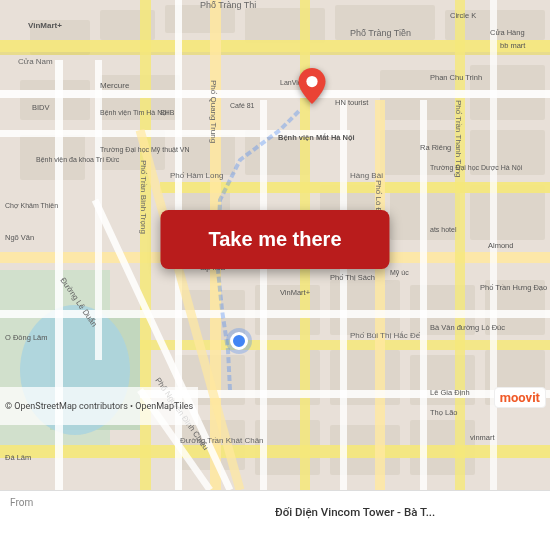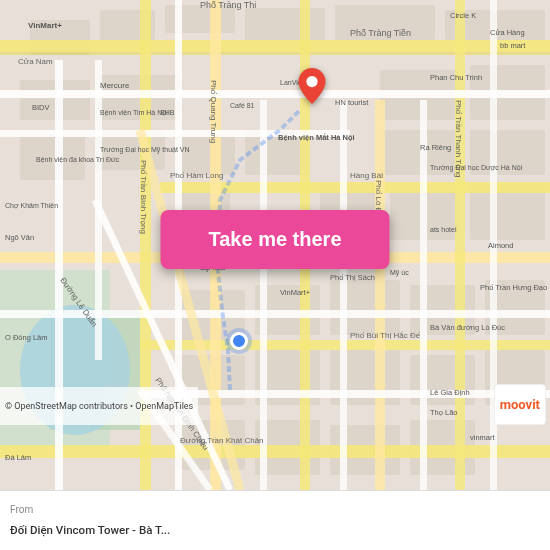--- a/index.html
+++ b/index.html
@@ -24,21 +24,21 @@
       position: absolute;
       top: 0; left: 0;
       width: 100%; height: 100%;
     }
 
     #take-me-there-btn {
       position: absolute;
       top: 210px;
       left: 50%;
       transform: translateX(-50%);
-      background: #ec4899;
+      background: #b91c1c;
       color: white;
       border: none;
       border-radius: 8px;
       padding: 18px 48px;
       font-size: 20px;
       font-weight: 600;
       cursor: pointer;
       white-space: nowrap;
       box-shadow: 0 4px 12px rgba(0,0,0,0.35);
       z-index: 10;
@@ -81,21 +81,20 @@
       height: 60px;
       background: white;
       display: flex;
       align-items: stretch;
       border-top: 1px solid #ddd;
     }
 
     .bottom-item {
       flex: 1;
       display: flex;
-      flex-direction: column;
       align-items: flex-start;
       justify-content: center;
       padding: 6px 10px;
       border-right: 1px solid #eee;
       overflow: hidden;
     }
 
     .bottom-item:last-child {
       border-right: none;
     }
@@ -128,25 +127,25 @@
       background: rgba(255,255,255,0.75);
       font-size: 9px;
       color: #444;
       padding: 14px 5px;
       z-index: 6;
     }
 
     
     #moovit-logo {
       position: absolute;
-      bottom: 65px;
+      bottom: 82px;
       right: 4px;
       background: white;
       border-radius: 4px;
-      padding: 12px 5px;
+      padding: 2px 5px;
       font-size: 13px;
       font-weight: 700;
       color: #f05a28;
       z-index: 6;
       border: 1px solid #eee;
     }
 
     
   </style>
 </head>

